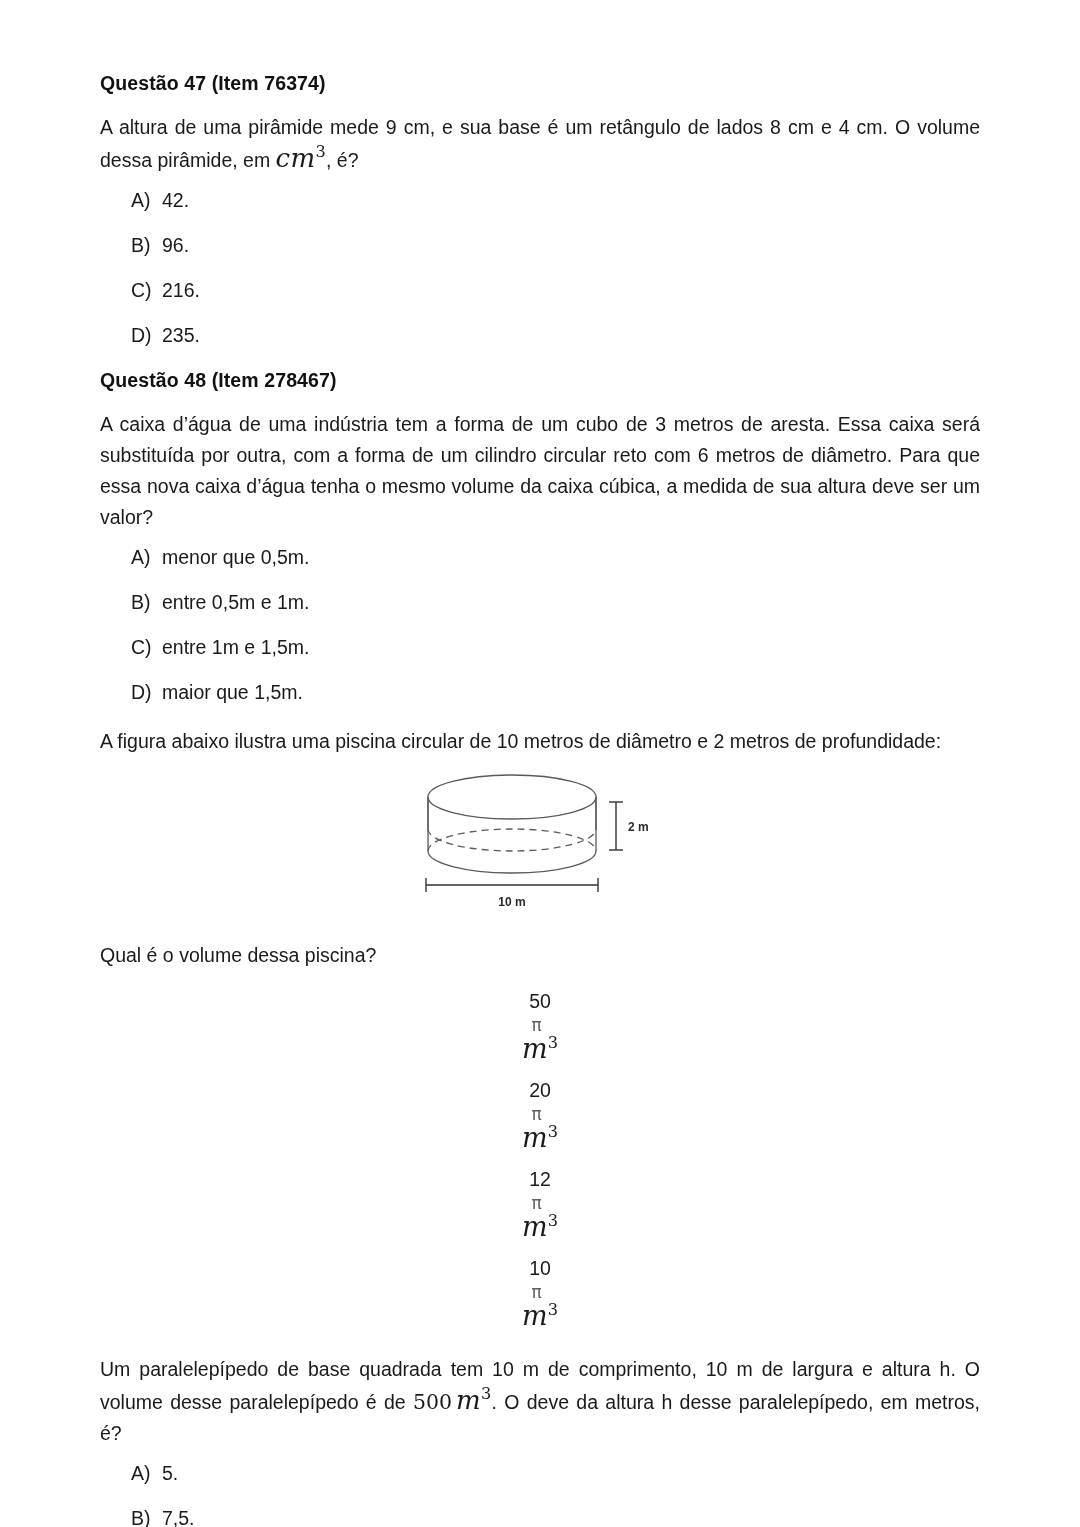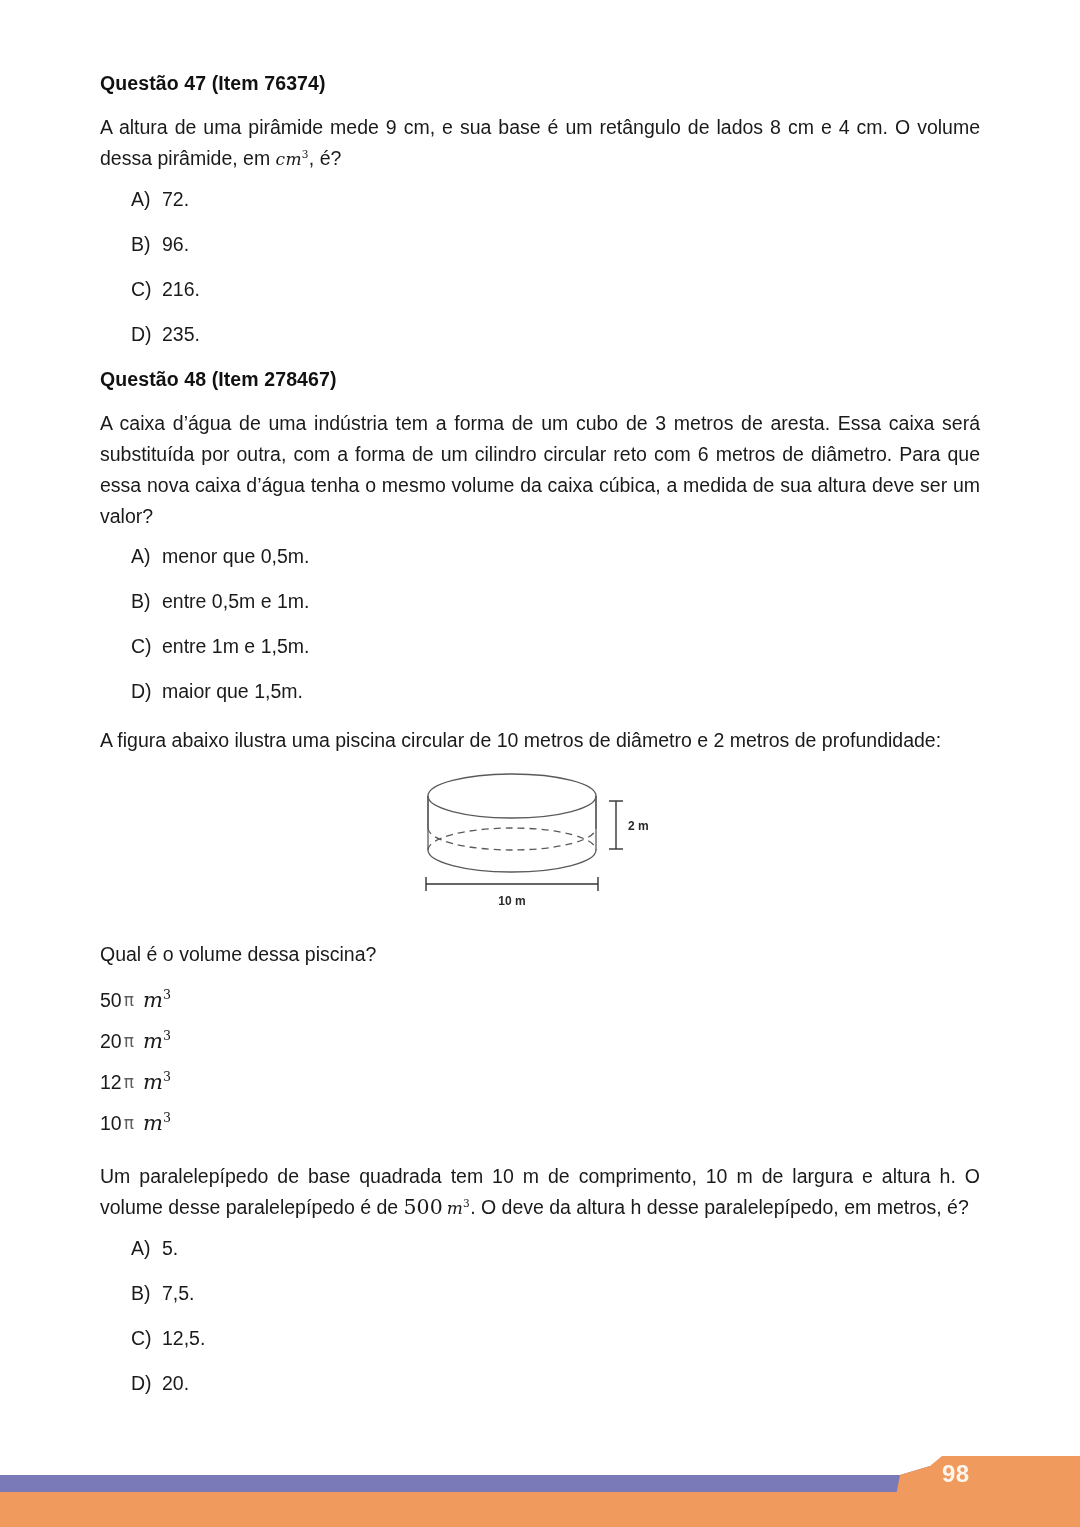--- a/index.html
+++ b/index.html
@@ -77,21 +77,21 @@
   }
 
   .opt-text {
     display: inline-block;
   }
 
   
   .math {
     font-family: "DejaVu Serif", "Liberation Serif", serif;
     font-style: italic;
-    font-size: 17px;
+    font-size: 26px;
     letter-spacing: 0.3px;
   }
   .math sup {
     font-size: 0.62em;
     font-style: normal;
     vertical-align: super;
     line-height: 0;
     font-family: "DejaVu Serif", "Liberation Serif", serif;
   }
   .math-num {
@@ -101,36 +101,37 @@
   }
 
   
   .math-opt {
     font-size: 19.5px;
     line-height: 24px;
     margin: 0 0 17px 0;
     display: flex;
     align-items: center;
     color: #1a1a1a;
+    flex-direction: column;
   }
   .math-opt .coef {
     font-family: "Liberation Sans", sans-serif;
     font-size: 19.5px;
     color: #1a1a1a;
   }
   .math-opt .pi {
     font-family: "DejaVu Sans", sans-serif;
     font-size: 17px;
     color: #5f5f5f;
     margin: 0 9px 0 2px;
   }
   .math-opt .unit {
     font-family: "DejaVu Serif", "Liberation Serif", serif;
     font-style: italic;
-    font-size: 21px;
+    font-size: 27px;
   }
   .math-opt .unit sup {
     font-size: 0.6em;
     font-style: normal;
     vertical-align: super;
     line-height: 0;
   }
 
   
   .figure {
@@ -174,21 +175,21 @@
 <div class="page">
 
   <div class="content">
 
     <section class="q-block">
       <h2 class="q-title">Questão 47 (Item 76374)</h2>
       <p class="q-text"><span>A altura de uma pirâmide mede 9 cm, e sua base é um retângulo de lados 8 cm e 4 cm. O volume dessa pirâmide, em </span><span class="math"><span>cm</span><sup>3</sup></span><span>, é?</span></p>
       <ul class="opts">
         <li class="opt">
             <span class="opt-letter">A)</span>
-            <span class="opt-text">72.</span>
+            <span class="opt-text">42.</span>
           </li>
         <li class="opt">
             <span class="opt-letter">B)</span>
             <span class="opt-text">96.</span>
           </li>
         <li class="opt">
             <span class="opt-letter">C)</span>
             <span class="opt-text">216.</span>
           </li>
         <li class="opt">
@@ -300,23 +301,14 @@
           </li>
         <li class="opt">
             <span class="opt-letter">D)</span>
             <span class="opt-text">20.</span>
           </li>
       </ul>
     </section>
 
   </div>
 
-  <div class="footer">
-    <svg width="1080" height="85" viewBox="0 0 1080 85">
-      <polygon points="0,50 1080,50 1080,85 0,85" fill="#f09a5e"></polygon>
-      <polygon points="0,33 900,33 930,24 1080,24 1080,50 0,50" fill="#7b7ab8"></polygon>
-      <polygon points="930,24 900,33 890,85 1080,85 1080,24" fill="#f09a5e"></polygon>
-      <polygon points="930,24 1080,24 1080,14 942,14" fill="#f09a5e"></polygon>
-    </svg>
-    <div class="page-num">98</div>
-  </div>
 
 </div>
 
 </body></html>

